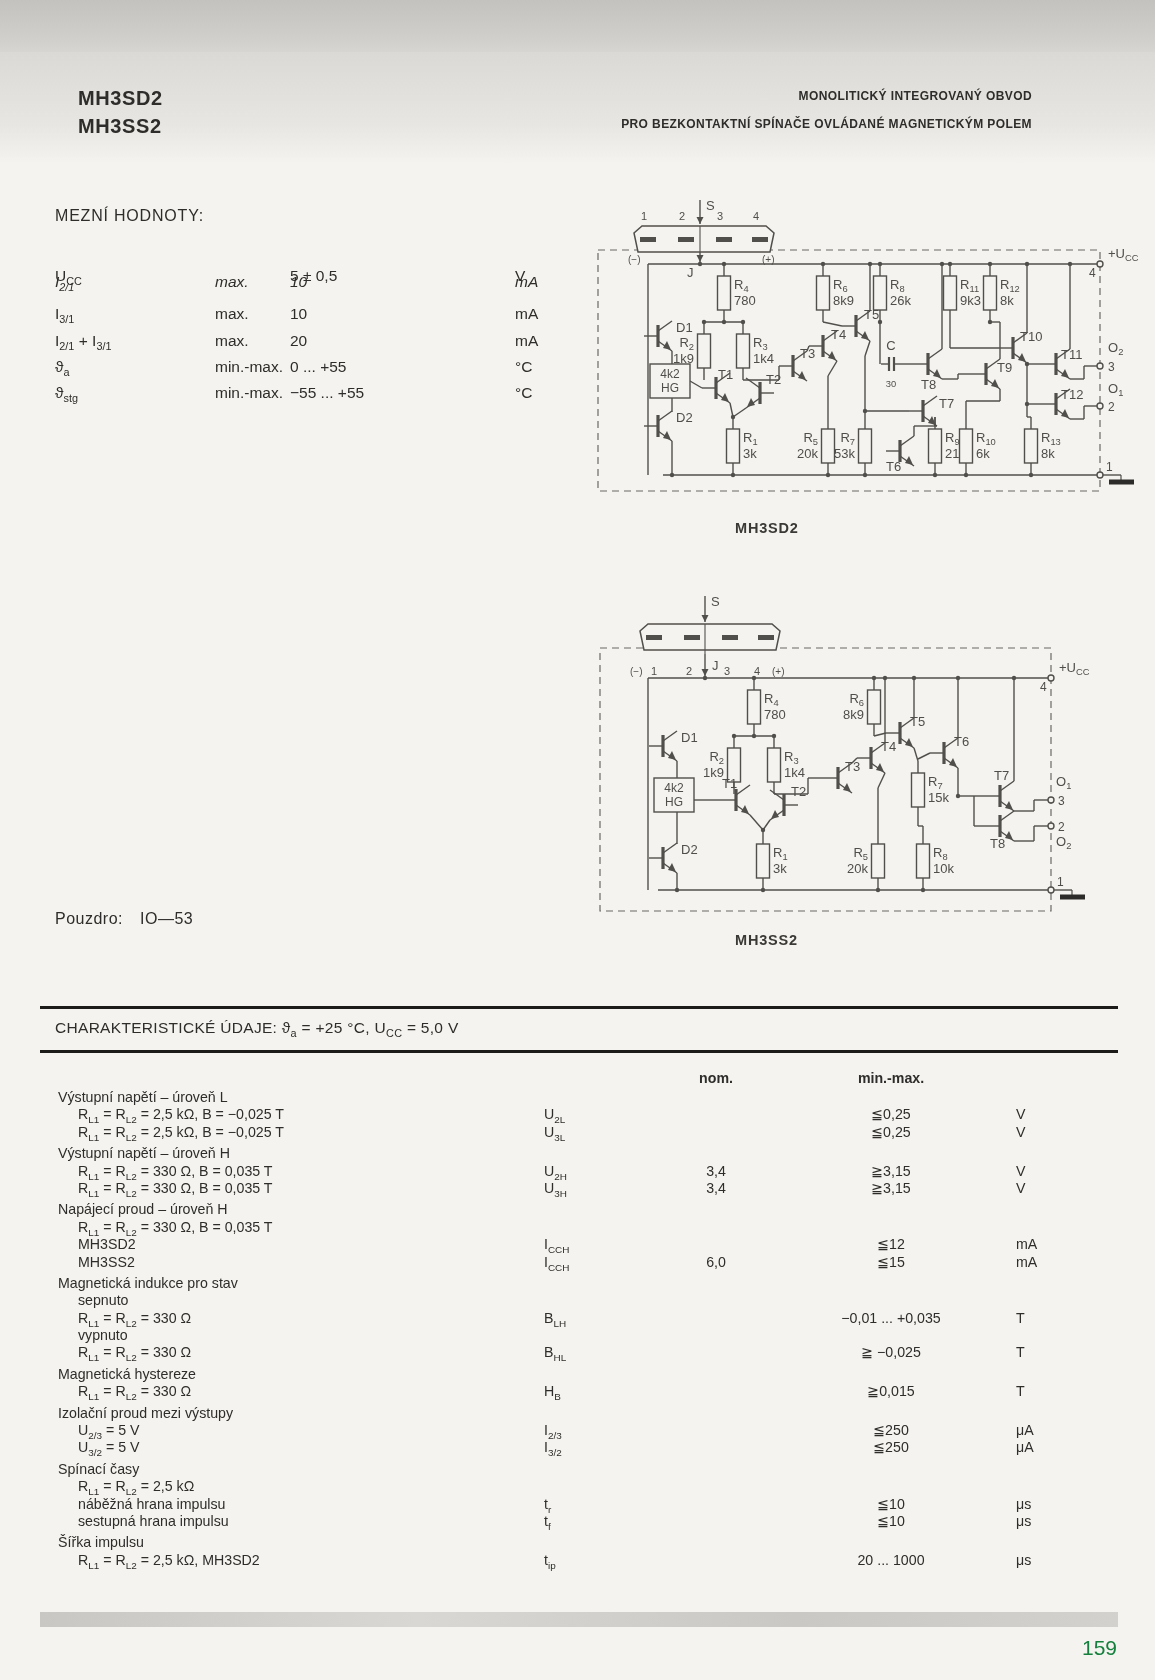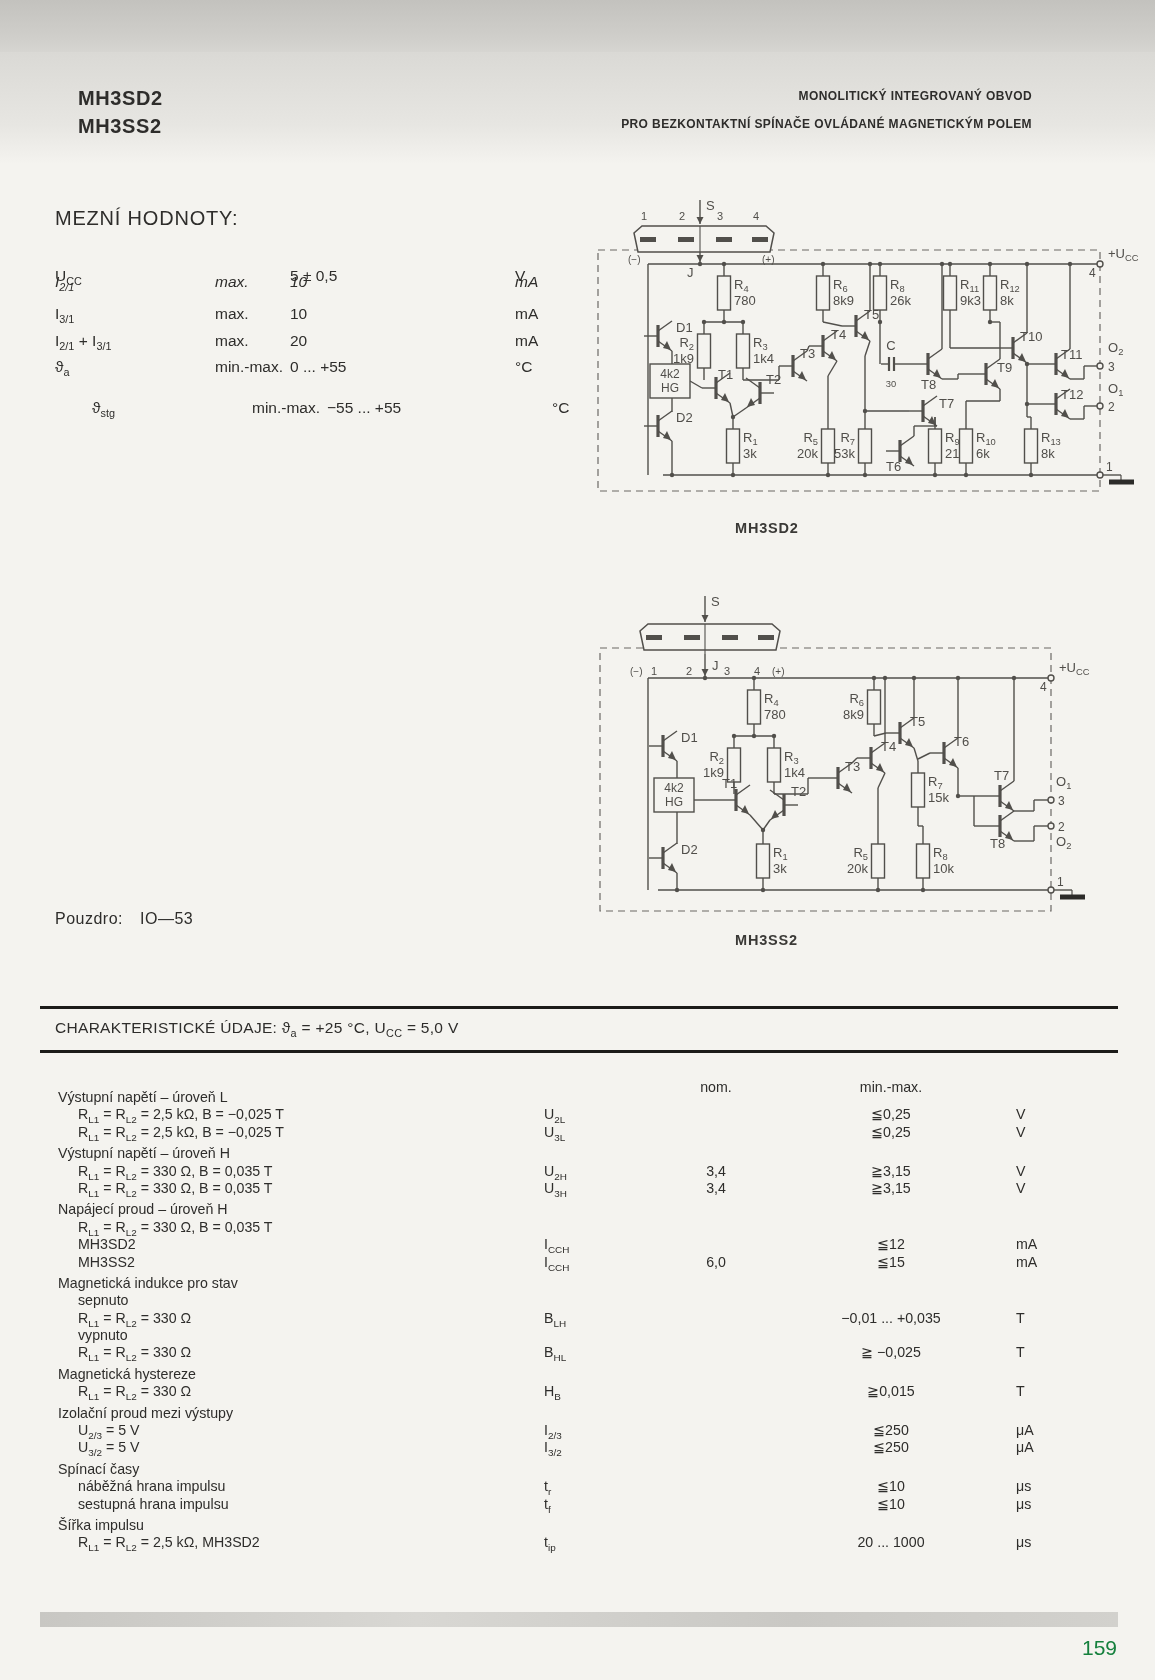--- a/index.html
+++ b/index.html
@@ -12,34 +12,34 @@
   #top-band{top:0;left:0;width:1155px;height:52px;
     background:linear-gradient(to bottom,#c3c2be,#cfceca 70%,#d6d5d1);}
   #header-wash{top:52px;left:0;width:1155px;height:112px;
     background:linear-gradient(to bottom,#dad9d5,#e7e6e2 65%,#f4f3ef);}
   #bottom-band{top:1612px;left:40px;width:1078px;height:15px;
     background:linear-gradient(to right,#c8c7c3,#d8d7d3 35%,#c9c8c4 70%,#d2d1cd);}
   #models{top:84px;left:78px;font-size:20px;font-weight:bold;line-height:28px;letter-spacing:.6px}
   #title-block{top:82px;left:320px;width:712px;text-align:right;
     font-size:12px;font-weight:bold;line-height:28px;letter-spacing:.4px}
   #limits{top:207px;left:55px;width:560px;height:210px;font-size:15.5px}
-  #limits-heading{font-size:20px;letter-spacing:.8px}
+  #limits-heading{font-size:16px;letter-spacing:.8px}
   .lim-row{position:absolute;width:560px;height:20px}
   .lim-sym{position:absolute;left:0}
   .lim-cond{position:absolute;left:160px}
   .lim-val{position:absolute;left:235px;width:200px;text-align:left}
   .lim-unit{position:absolute;left:460px}
   sub{font-size:70%}
   #pouzdro{top:910px;left:55px;font-size:16px;letter-spacing:.5px}
   #pouzdro .val{margin-left:12px}
   .sch-caption{font-size:14.5px;font-weight:bold;letter-spacing:.8px;color:#3a3936}
   #char-table{top:1006px;left:40px;width:1078px;height:600px;font-size:14.2px}
   .rule{position:absolute;left:0;width:1078px;background:#1c1b19}
   #char-title{position:absolute;top:13px;left:15px;font-size:15.5px;letter-spacing:.3px}
-  .col-head{position:absolute;top:73px;font-weight:normal}
+  .col-head{position:absolute;top:64px;font-weight:bold}
   #col-nom{left:616px;width:120px;text-align:center}
   #col-mm{left:741px;width:220px;text-align:center}
   #char-rows{position:absolute;top:79px;left:0;width:1078px}
   .cgroup{margin-top:4px}
   .crow{position:relative;height:17.4px;white-space:nowrap}
   .crow .g{position:absolute;left:18px}
   .crow .c{position:absolute;left:38px}
   .crow .s{position:absolute;left:504px}
   .crow .n{position:absolute;left:616px;width:120px;text-align:center}
   .crow .m{position:absolute;left:741px;width:220px;text-align:center}
@@ -89,21 +89,21 @@
         <span class="lim-cond">max.</span>
         <span class="lim-val">20</span>
         <span class="lim-unit">mA</span>
       </div>
       <div class="lim-row" style="top: 151px;">
         <span class="lim-sym">ϑ<sub>a</sub></span>
         <span class="lim-cond">min.-max.</span>
         <span class="lim-val">0 ... +55</span>
         <span class="lim-unit">°C</span>
       </div>
-      <div class="lim-row" style="top: 192px; margin-left: 37px;">
+      <div class="lim-row" style="top: 177px;">
         <span class="lim-sym">ϑ<sub>stg</sub></span>
         <span class="lim-cond">min.-max.</span>
         <span class="lim-val">−55 ... +55</span>
         <span class="lim-unit">°C</span>
       </div>
     </div>
 </div>
 
 <svg class="abs" id="sch-0" width="560" height="310" viewBox="0 0 560 310" style="left: 588px; top: 196px;">
     <rect x="10" y="54" width="502" height="241" fill="none" stroke="#6b6965" stroke-width="1.2" stroke-dasharray="7 5"></rect>
@@ -692,20 +692,27 @@
         <span class="c">U<sub>3/2</sub> = 5 V</span>
         <span class="s">I<sub>3/2</sub></span>
         <span class="n"></span>
         <span class="m">≦250</span>
         <span class="u">μA</span>
       </div>
       <div class="crow cgroup">
         <span class="g">Spínací časy</span>
       </div>
       <div class="crow">
+        <span class="c">R<sub>L1</sub> = R<sub>L2</sub> = 2,5 kΩ</span>
+        <span class="s"></span>
+        <span class="n"></span>
+        <span class="m"></span>
+        <span class="u"></span>
+      </div>
+      <div class="crow">
         <span class="c">náběžná hrana impulsu</span>
         <span class="s">t<sub>r</sub></span>
         <span class="n"></span>
         <span class="m">≦10</span>
         <span class="u">μs</span>
       </div>
       <div class="crow">
         <span class="c">sestupná hrana impulsu</span>
         <span class="s">t<sub>f</sub></span>
         <span class="n"></span>

